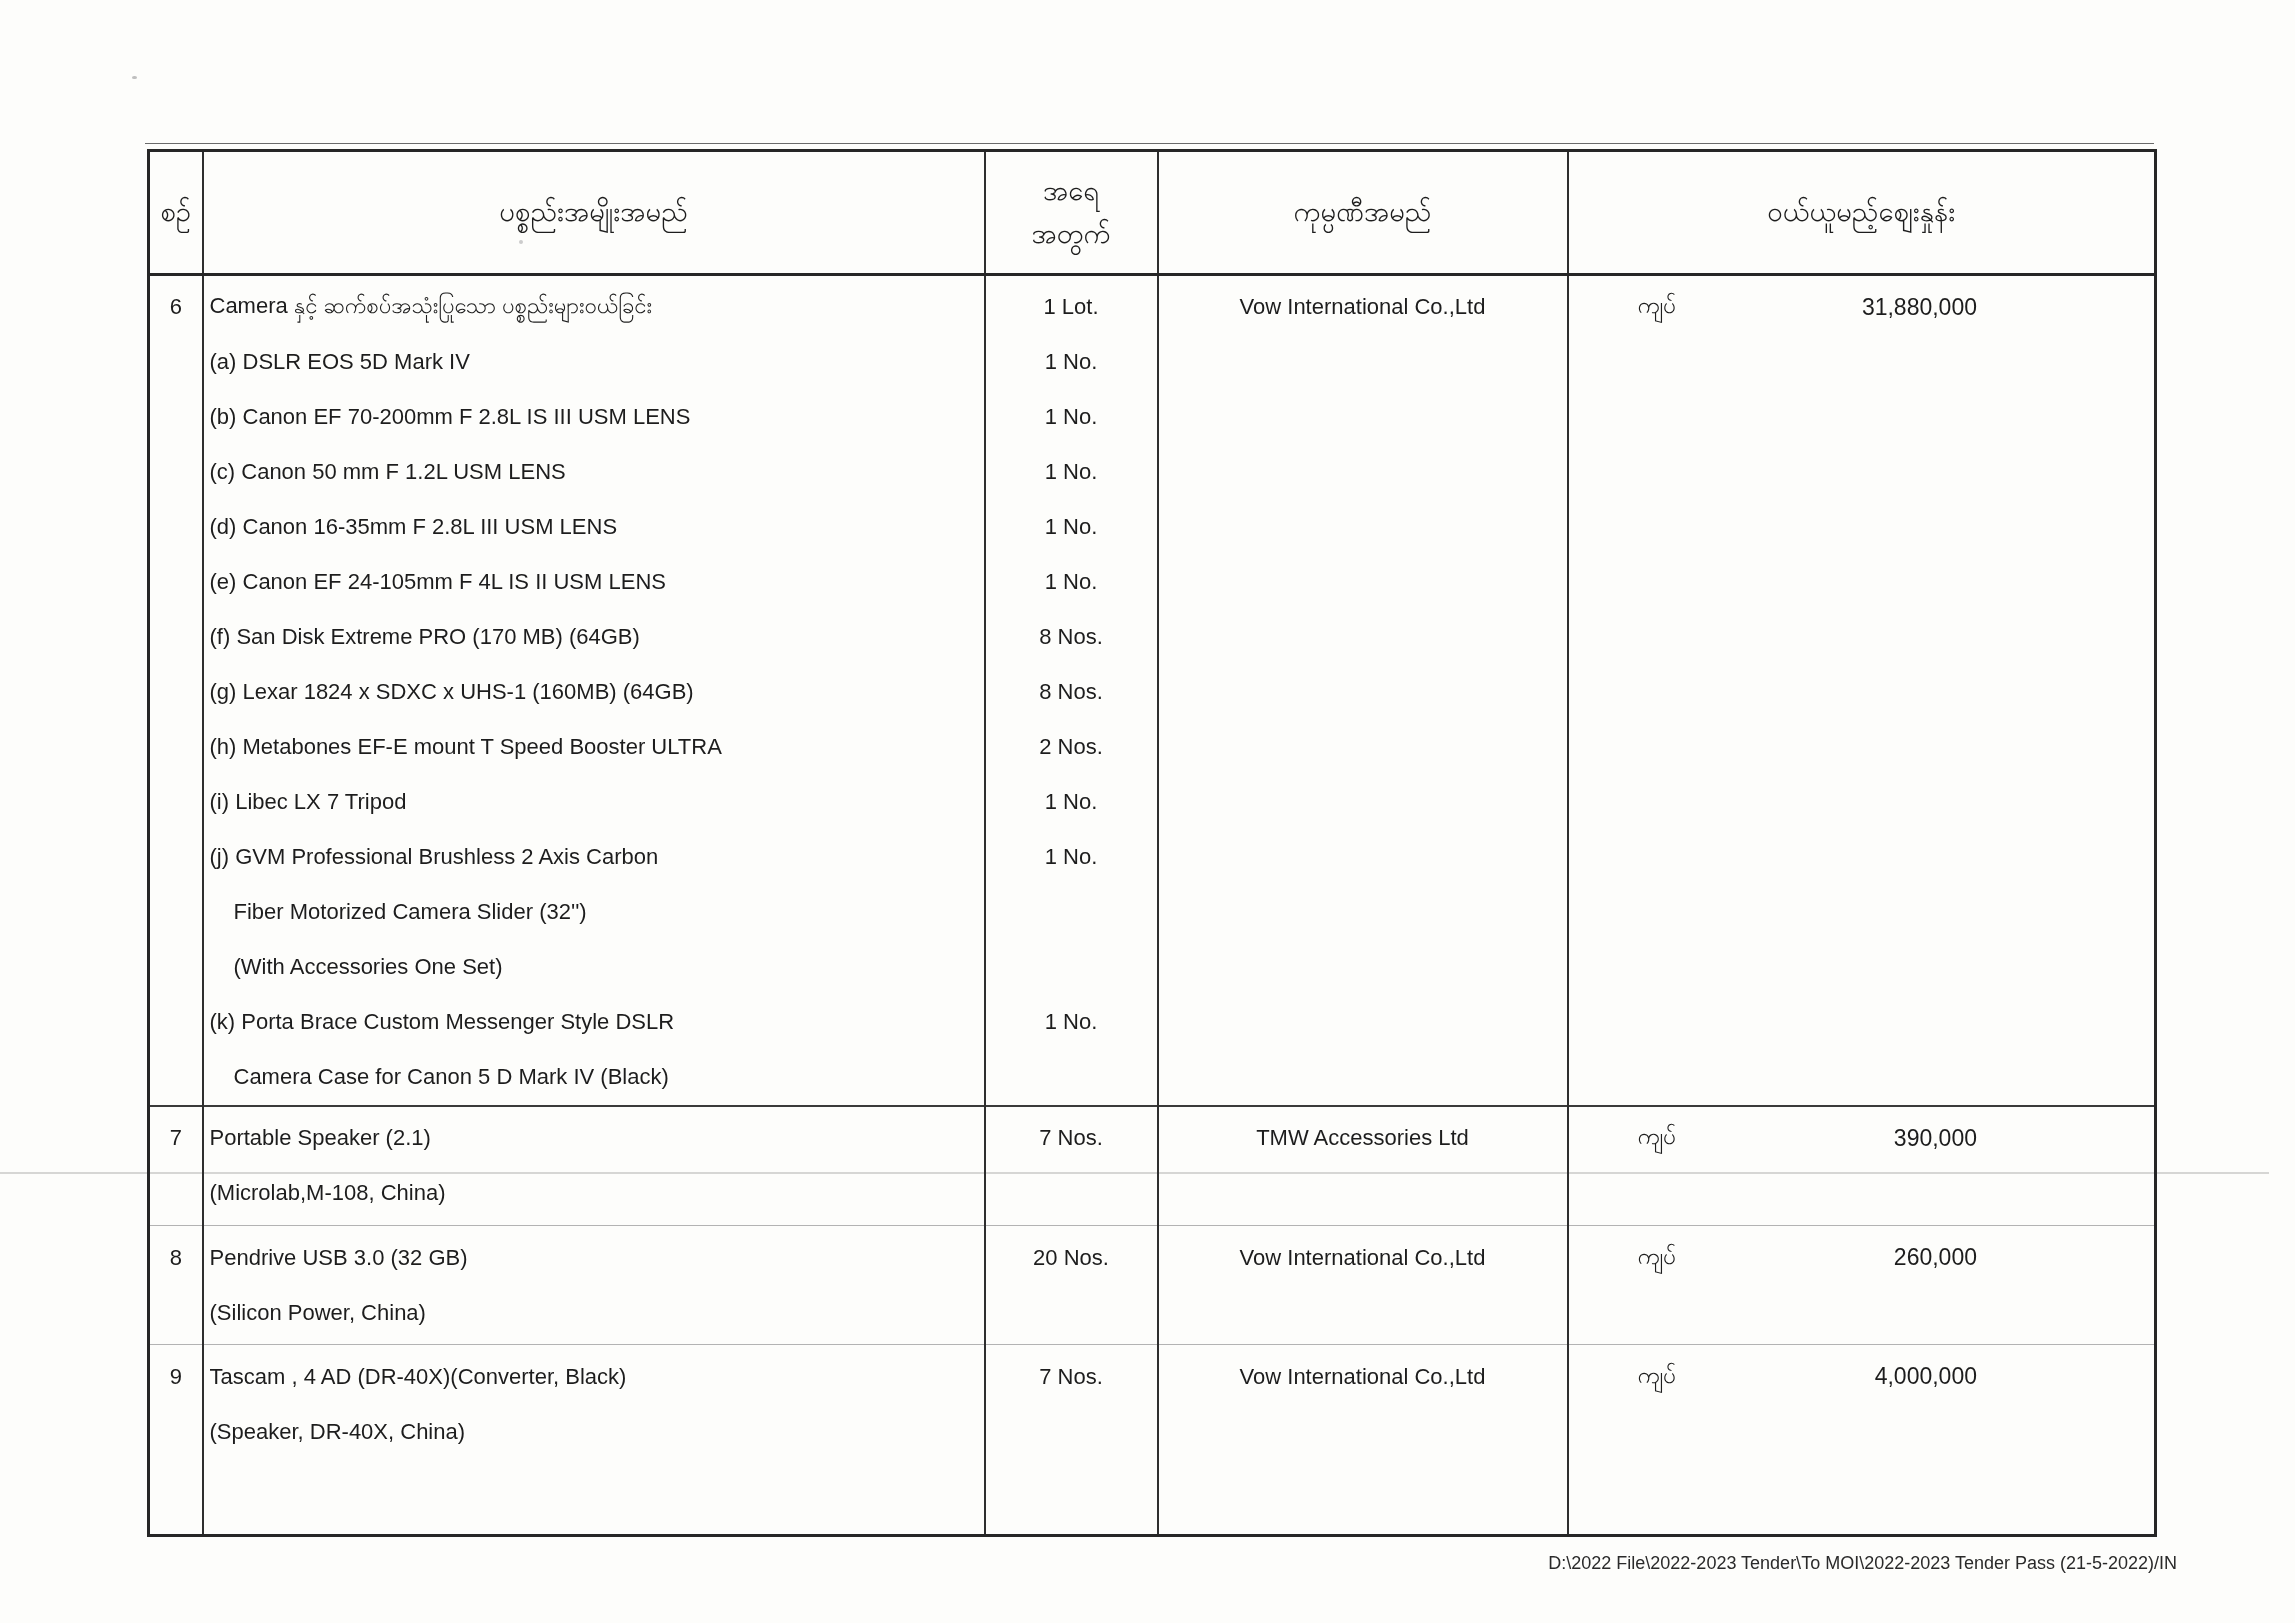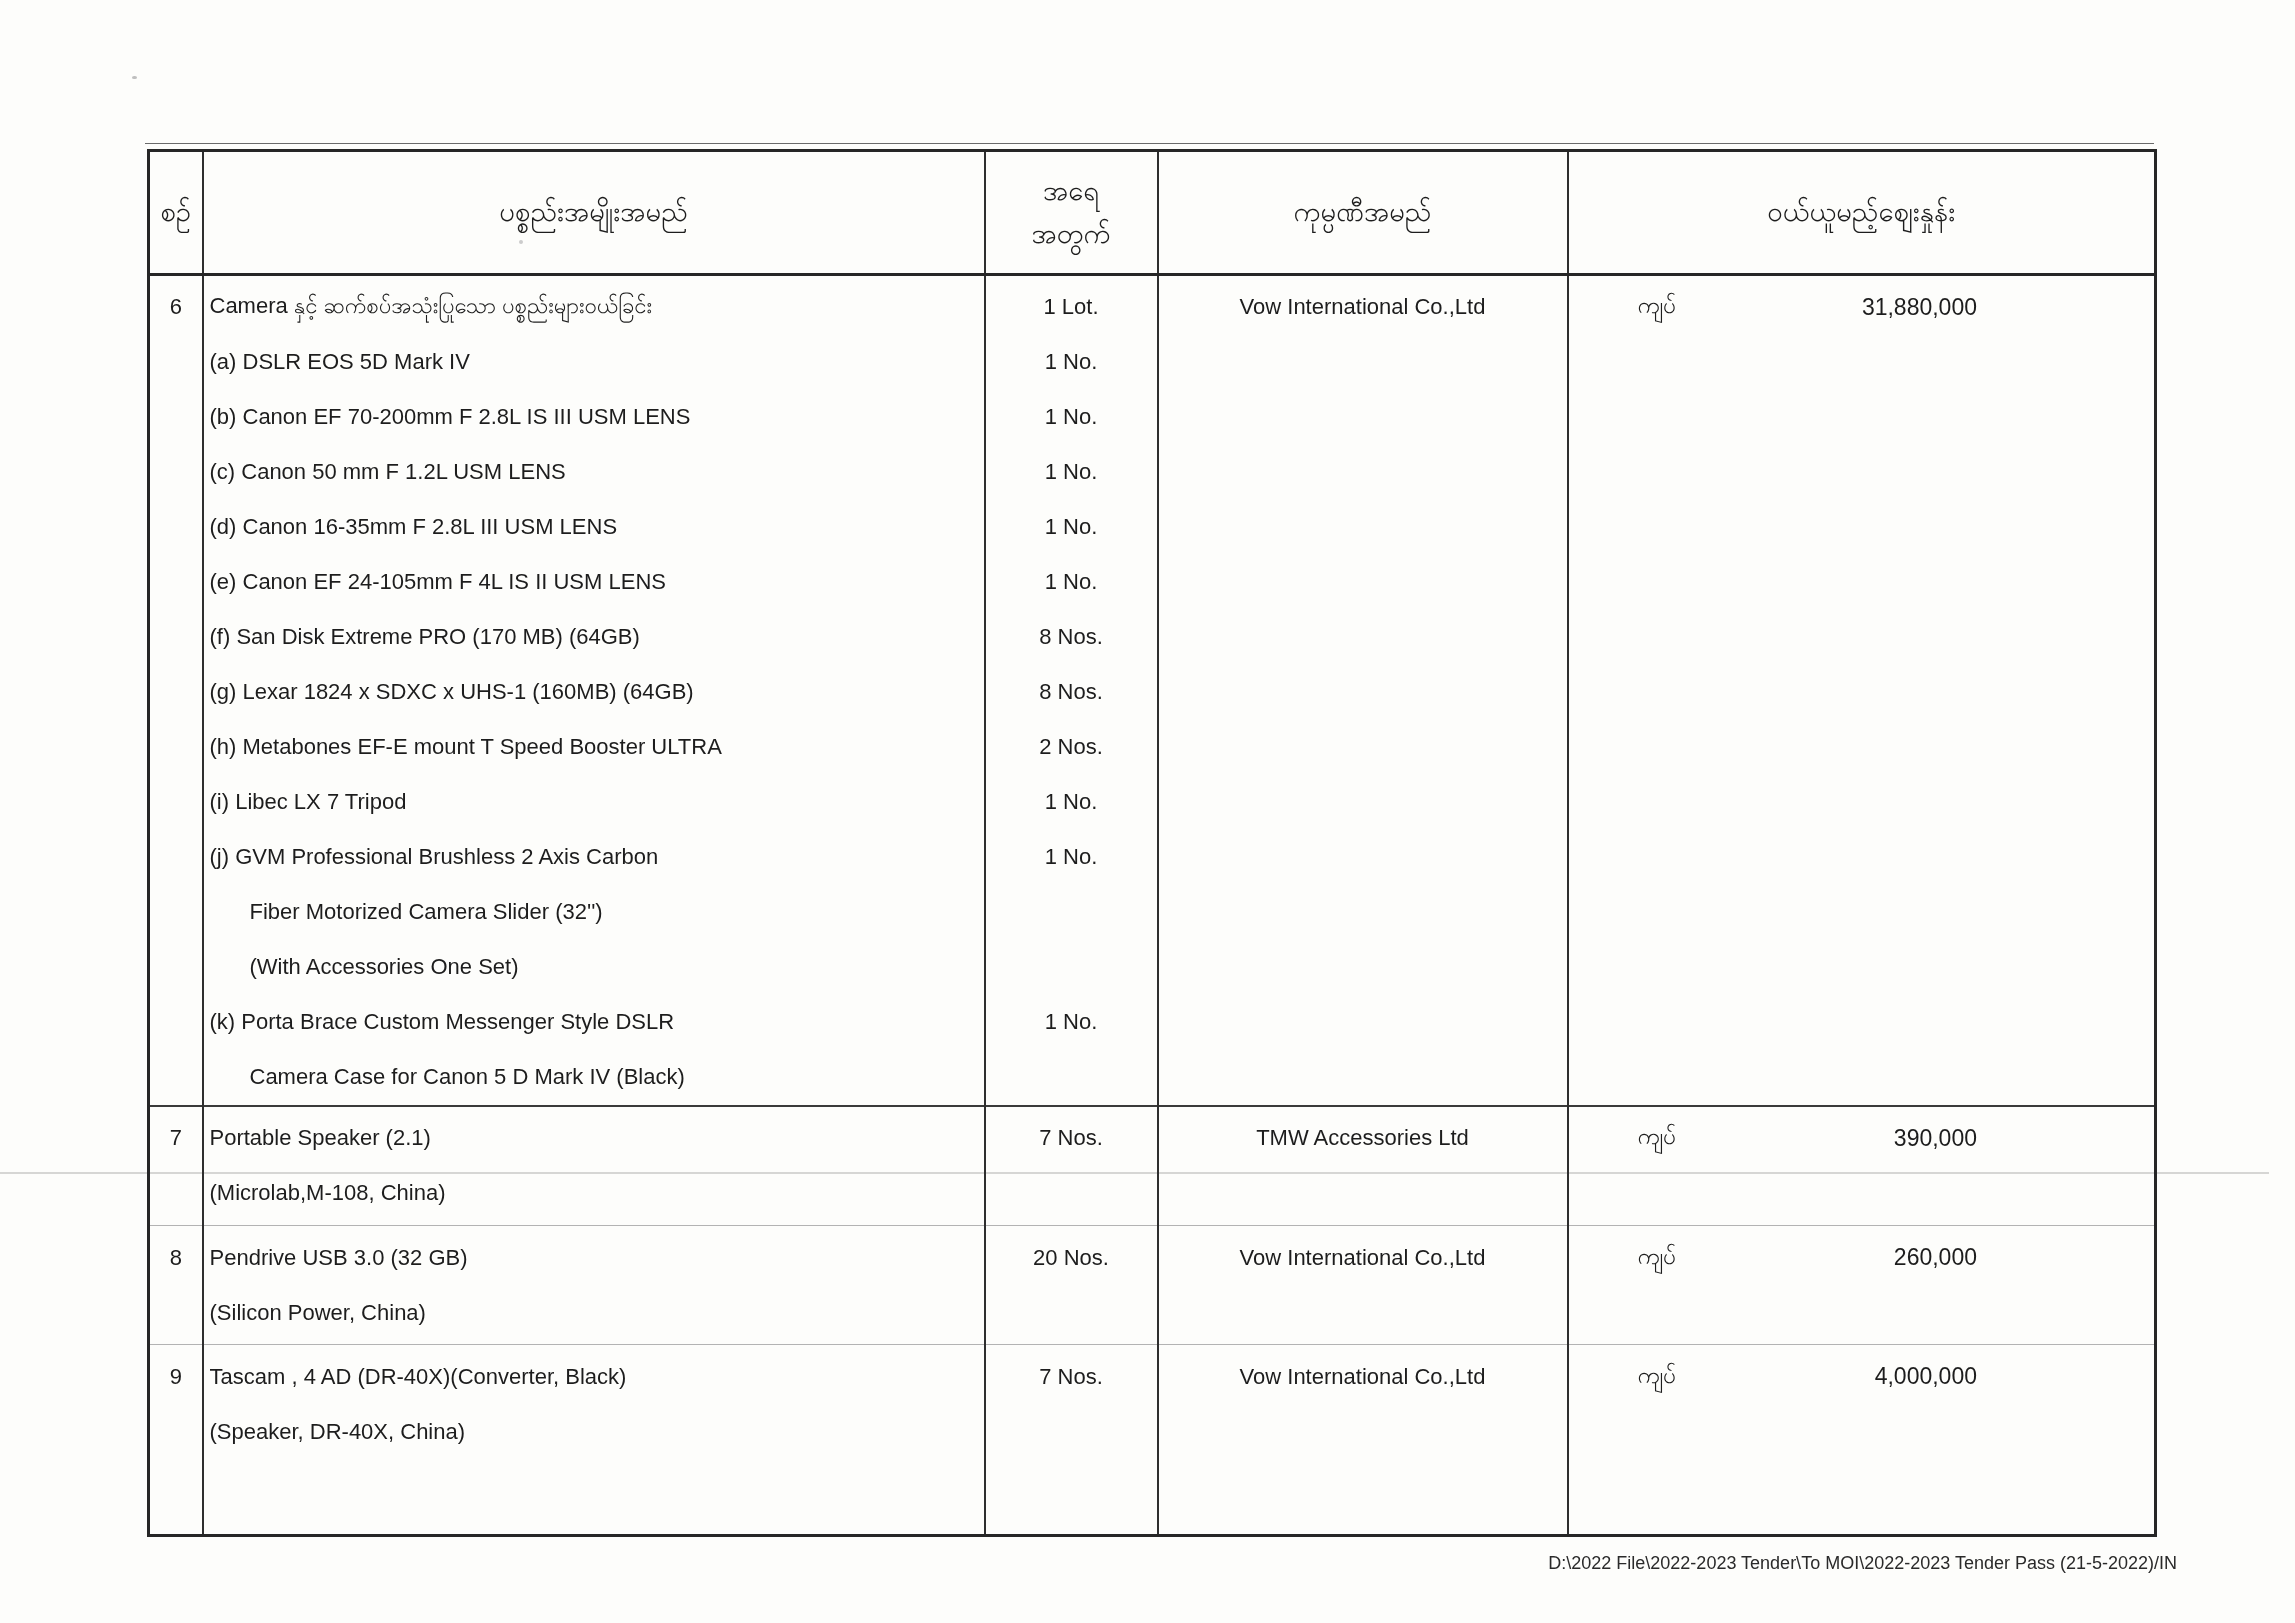--- a/index.html
+++ b/index.html
@@ -33,21 +33,21 @@
   tr.row7 td { border-top:2px solid #3a3a3a; }
   tr.row8 td, tr.row9 td { border-top:1.3px solid #b3b3b3; }
   thead tr { height:124px; }
   tr.row6 { height:823px; }
   tr.row7 { height:120px; }
   tr.row8 { height:119px; }
   tr.row9 { height:191px; }
 
   .line { height:55px; display:flex; align-items:center; font-size:22px; }
   td.c-items .line { padding-left:6px; }
-  td.c-items .line.indent { padding-left:46px; }
+  td.c-items .line.indent { padding-left:30px; }
   td.c-no .line, td.c-qty .line, td.c-company .line { justify-content:center; }
   .price-line { position:relative; height:55px; display:flex; align-items:center; font-size:23px; }
   .price-label { padding-left:25px;margin-left:44px; }
   .price-amount { position:absolute; right:177px; }
 
   .footer {
     position:absolute; top:1553px; right:118px;
     font-size:18px; color:#2a2a2a; white-space:pre;
   }
 </style>

